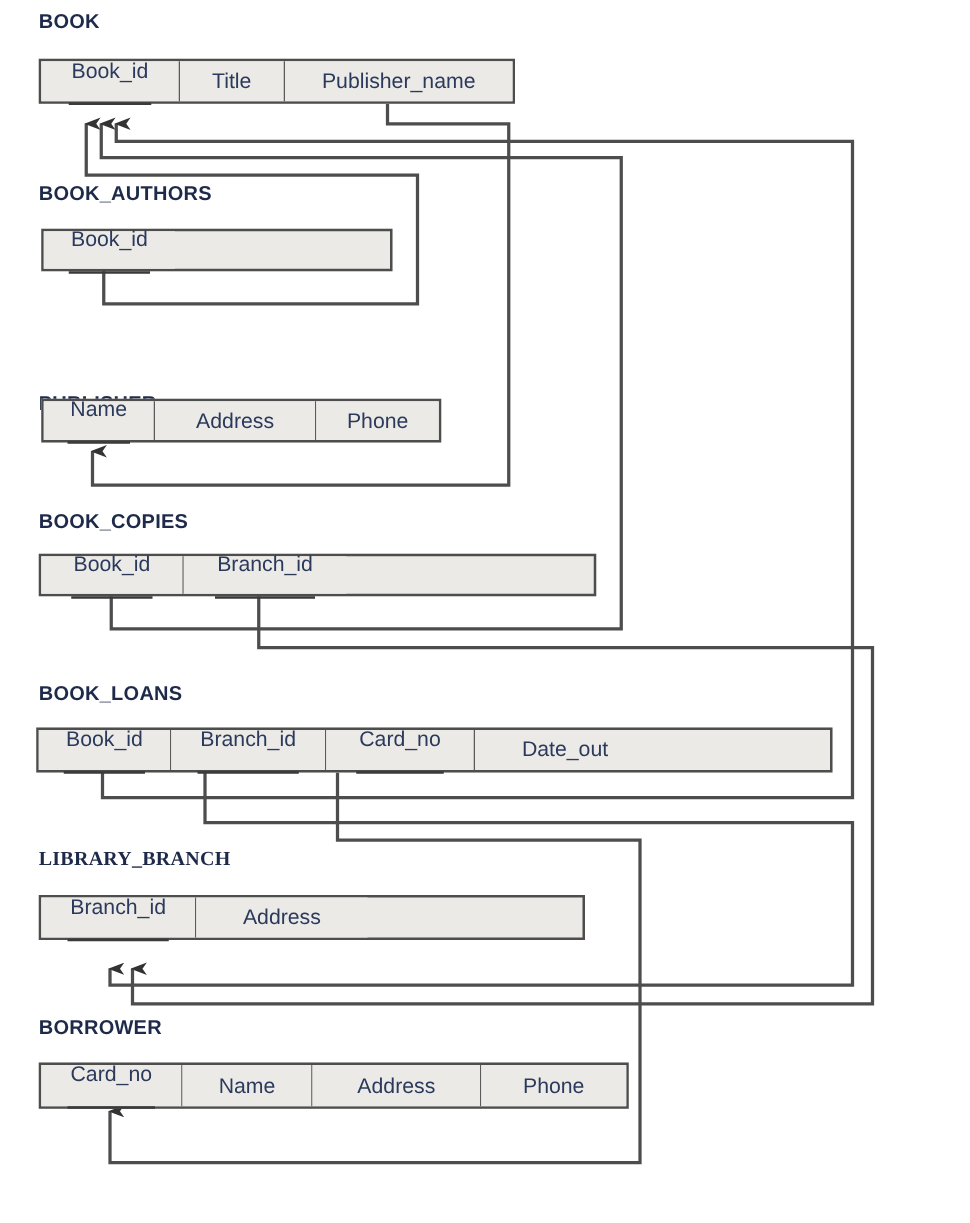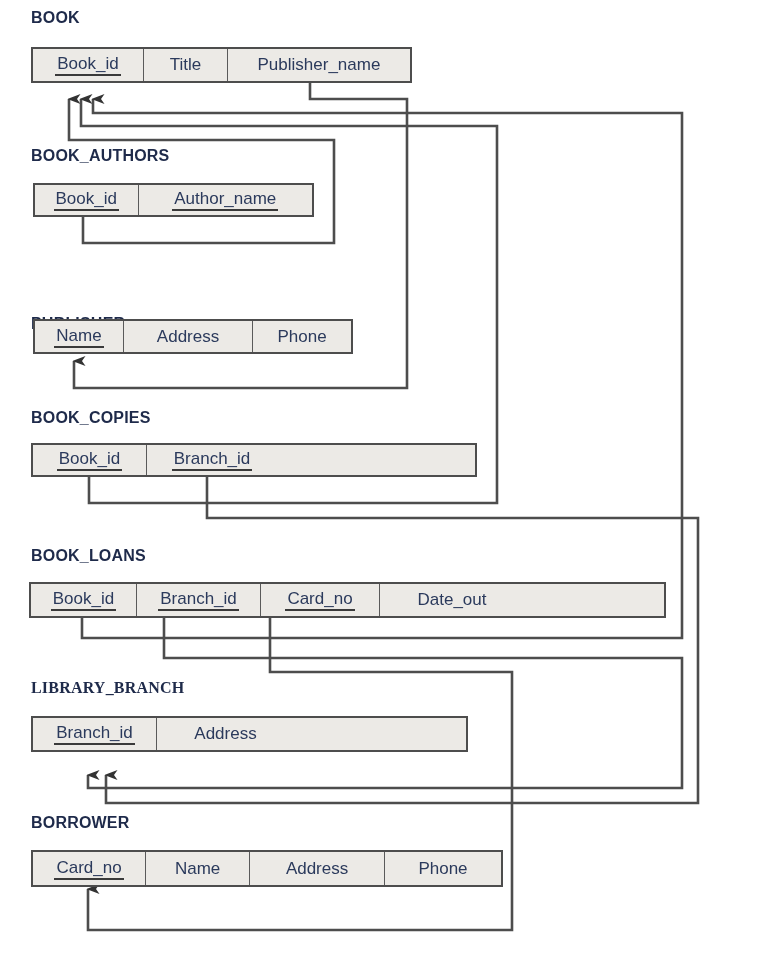--- a/index.html
+++ b/index.html
@@ -55,21 +55,21 @@
   }
   .attr-label {
     font-size: 17px;
     color: #2b3a5c;
     white-space: nowrap;
     padding: 0 2px;
     line-height: 20px;
   }
   .attr.pk .attr-label {
     border-bottom: 2px solid #3a3a3a;
-    padding-bottom: 0;
+    padding-bottom: 15px;
   }
 </style>
 </head>
 <body>
 
 <div id="canvas">
 
   <svg class="connectors" viewBox="0 0 776 978" width="776" height="978">
     <defs>
       <marker id="arrowUp" markerWidth="11" markerHeight="13" refX="5.5" refY="1.5" orient="auto-start-reverse" markerUnits="userSpaceOnUse">
@@ -108,23 +108,20 @@
       <span class="attr-label">Publisher_name</span>
     </div>
   </div>
 
   <div class="relation" style="left:31px; top:146px;">
     <div class="rel-title">BOOK_AUTHORS</div>
   </div>
   <div class="rel-table" style="left:33px; top:183px; width:281px; height:34px;">
     <div class="attr pk" style="width:105px;">
       <span class="attr-label">Book_id</span>
-    </div>
-    <div class="attr pk" style="width:176px;">
-      <span class="attr-label">Author_name</span>
     </div>
   </div>
 
   <div class="relation" style="left:31px; top:267px;margin-top:47px;">
     <div class="rel-title">PUBLISHER</div>
   </div>
   <div class="rel-table" style="left:33px; top:319px; width:320px; height:35px;">
     <div class="attr pk" style="width:90px;">
       <span class="attr-label">Name</span>
     </div>

